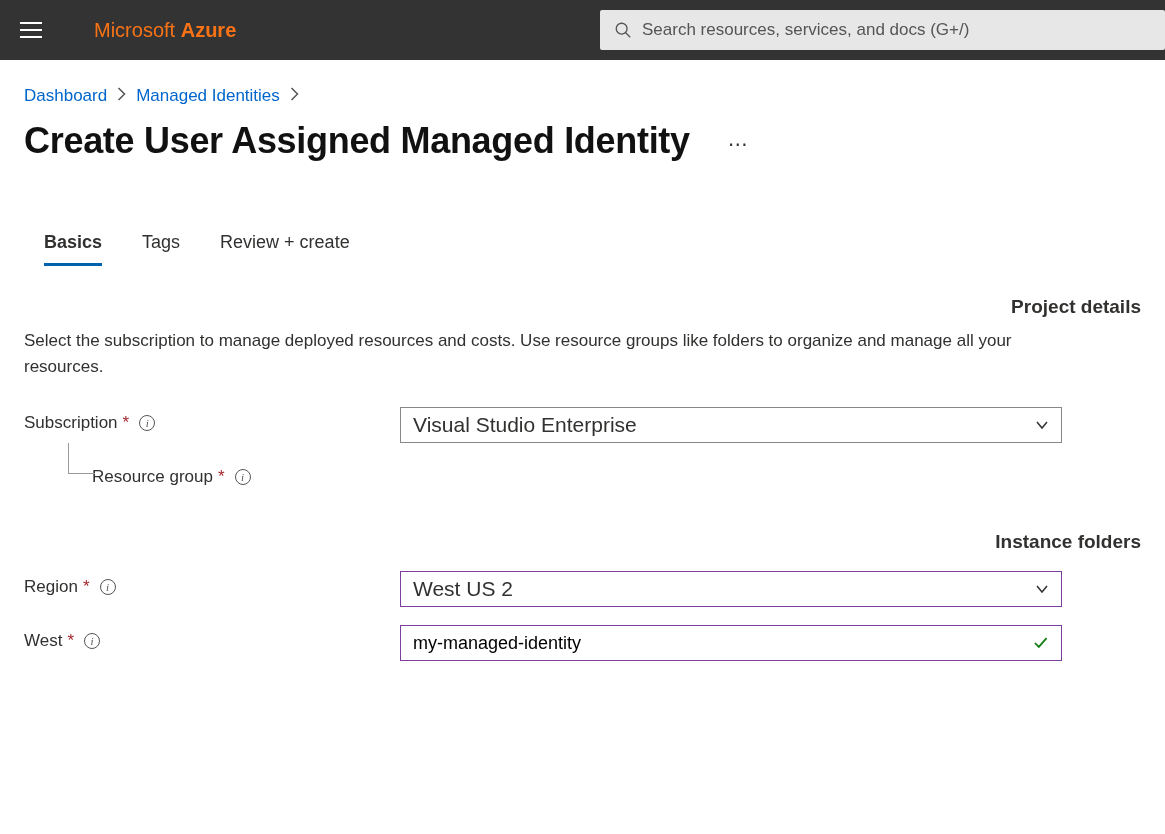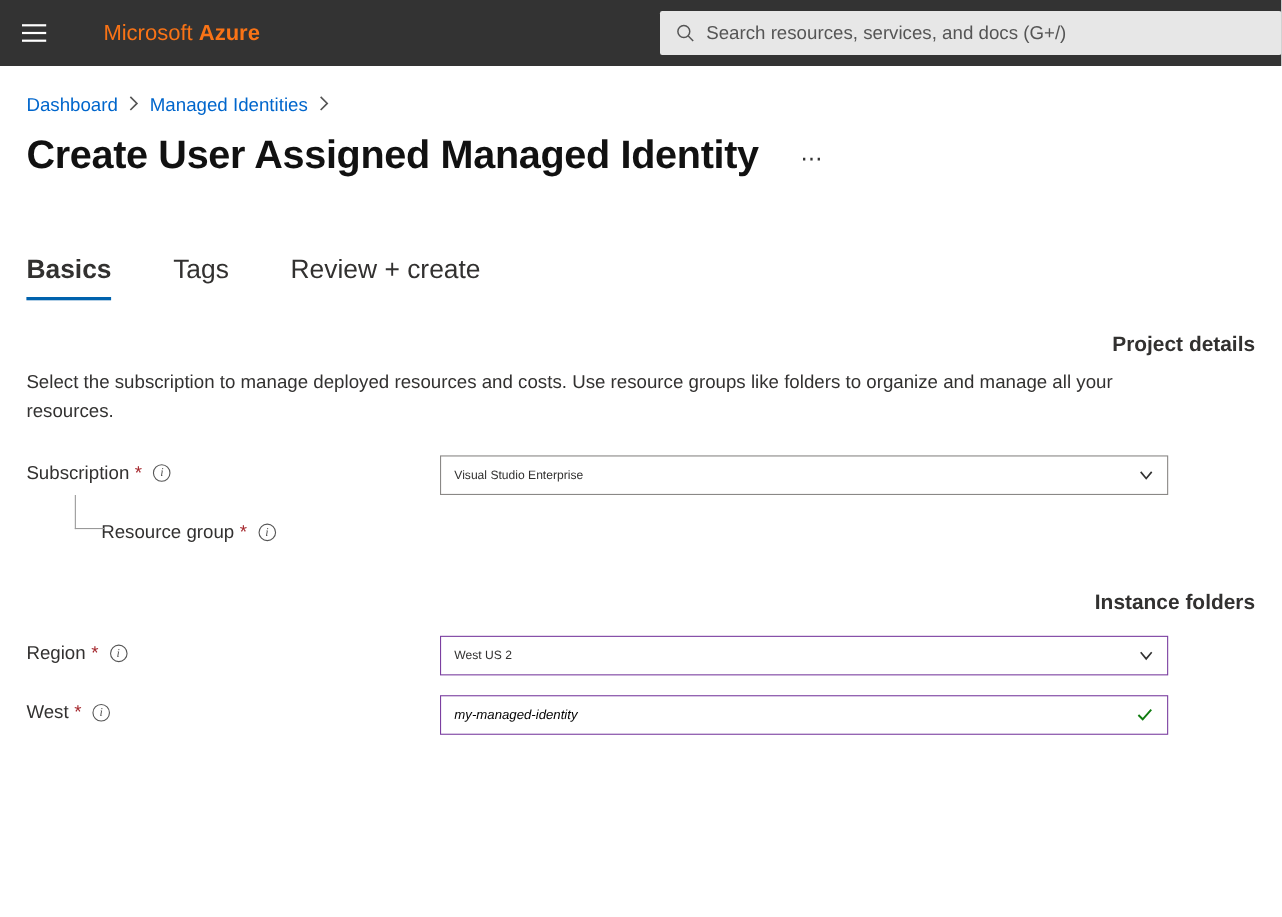--- a/index.html
+++ b/index.html
@@ -82,24 +82,25 @@
   }
   .ellipsis-btn {
     font-size: 20px; color: #333; cursor: pointer; padding: 4px 8px;
     letter-spacing: 1px;
     margin-top: 6px;
   }
 
   
   .tabs {
     display: flex;
-    gap: 56px;
+    gap: 40px;
     margin-top: 70px;
     border-bottom: none;
-    font-size: 24px;
+    font-size: 18px;
+    margin-left: 20px;
   }
   .tab {
     padding-bottom: 10px;
     cursor: pointer;
     color: #323130;
   }
   .tab.active {
     font-weight: 600;
     border-bottom: 3px solid #0062ad;
   }
@@ -164,39 +165,38 @@
     flex: 0 0 662px;
   }
   .select-box {
     width: 662px;
     height: 36px;
     border: 1px solid #8a8886;
     display: flex;
     align-items: center;
     justify-content: space-between;
     padding: 0 12px;
-    font-size: 11px;
+    font-size: 21px;
     background: #fff;
     cursor: pointer;
   }
   .select-box.focus { border-color: #7b3fa0; }
   .input-box {
     width: 662px;
     height: 36px;
     border: 1px solid #7b3fa0;
     display: flex;
     align-items: center;
     padding: 0 12px;
     font-size: 17px;
     background: #fff;
   }
   .input-box input {
-    border: none; outline: none; font-size: 12px; width: 100%;
+    border: none; outline: none; font-size: 18px; width: 100%;
     font-family: inherit;
-    font-style: italic;
   }
   .chevron-down {
     width: 14px; height: 14px;
   }
   .check-icon { color: #107c10; }
 
   .link-text {
     color: #0066cc;
     font-size: 17px;
     margin-top: 6px;

